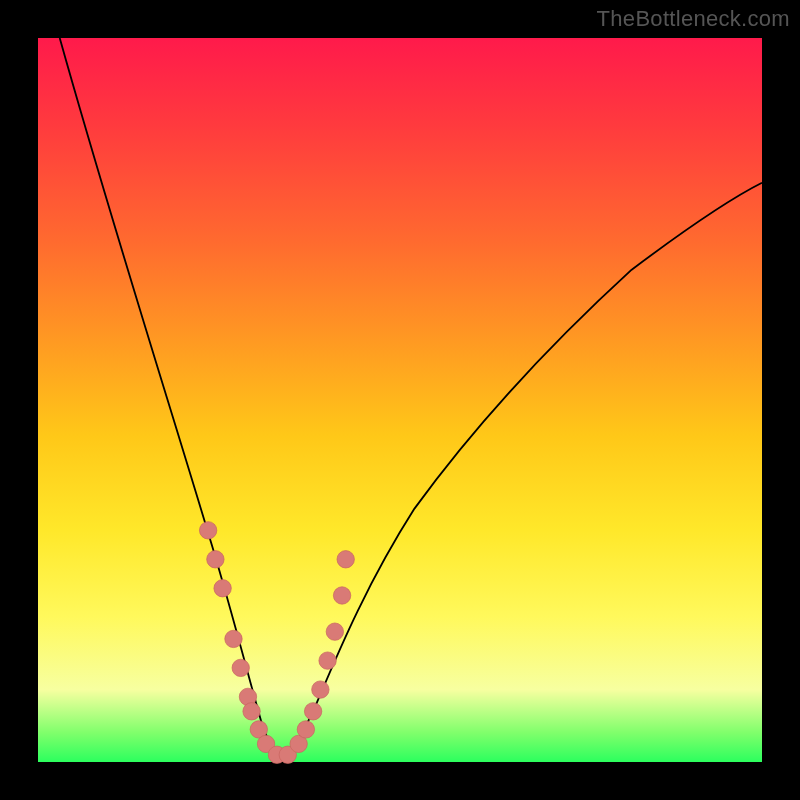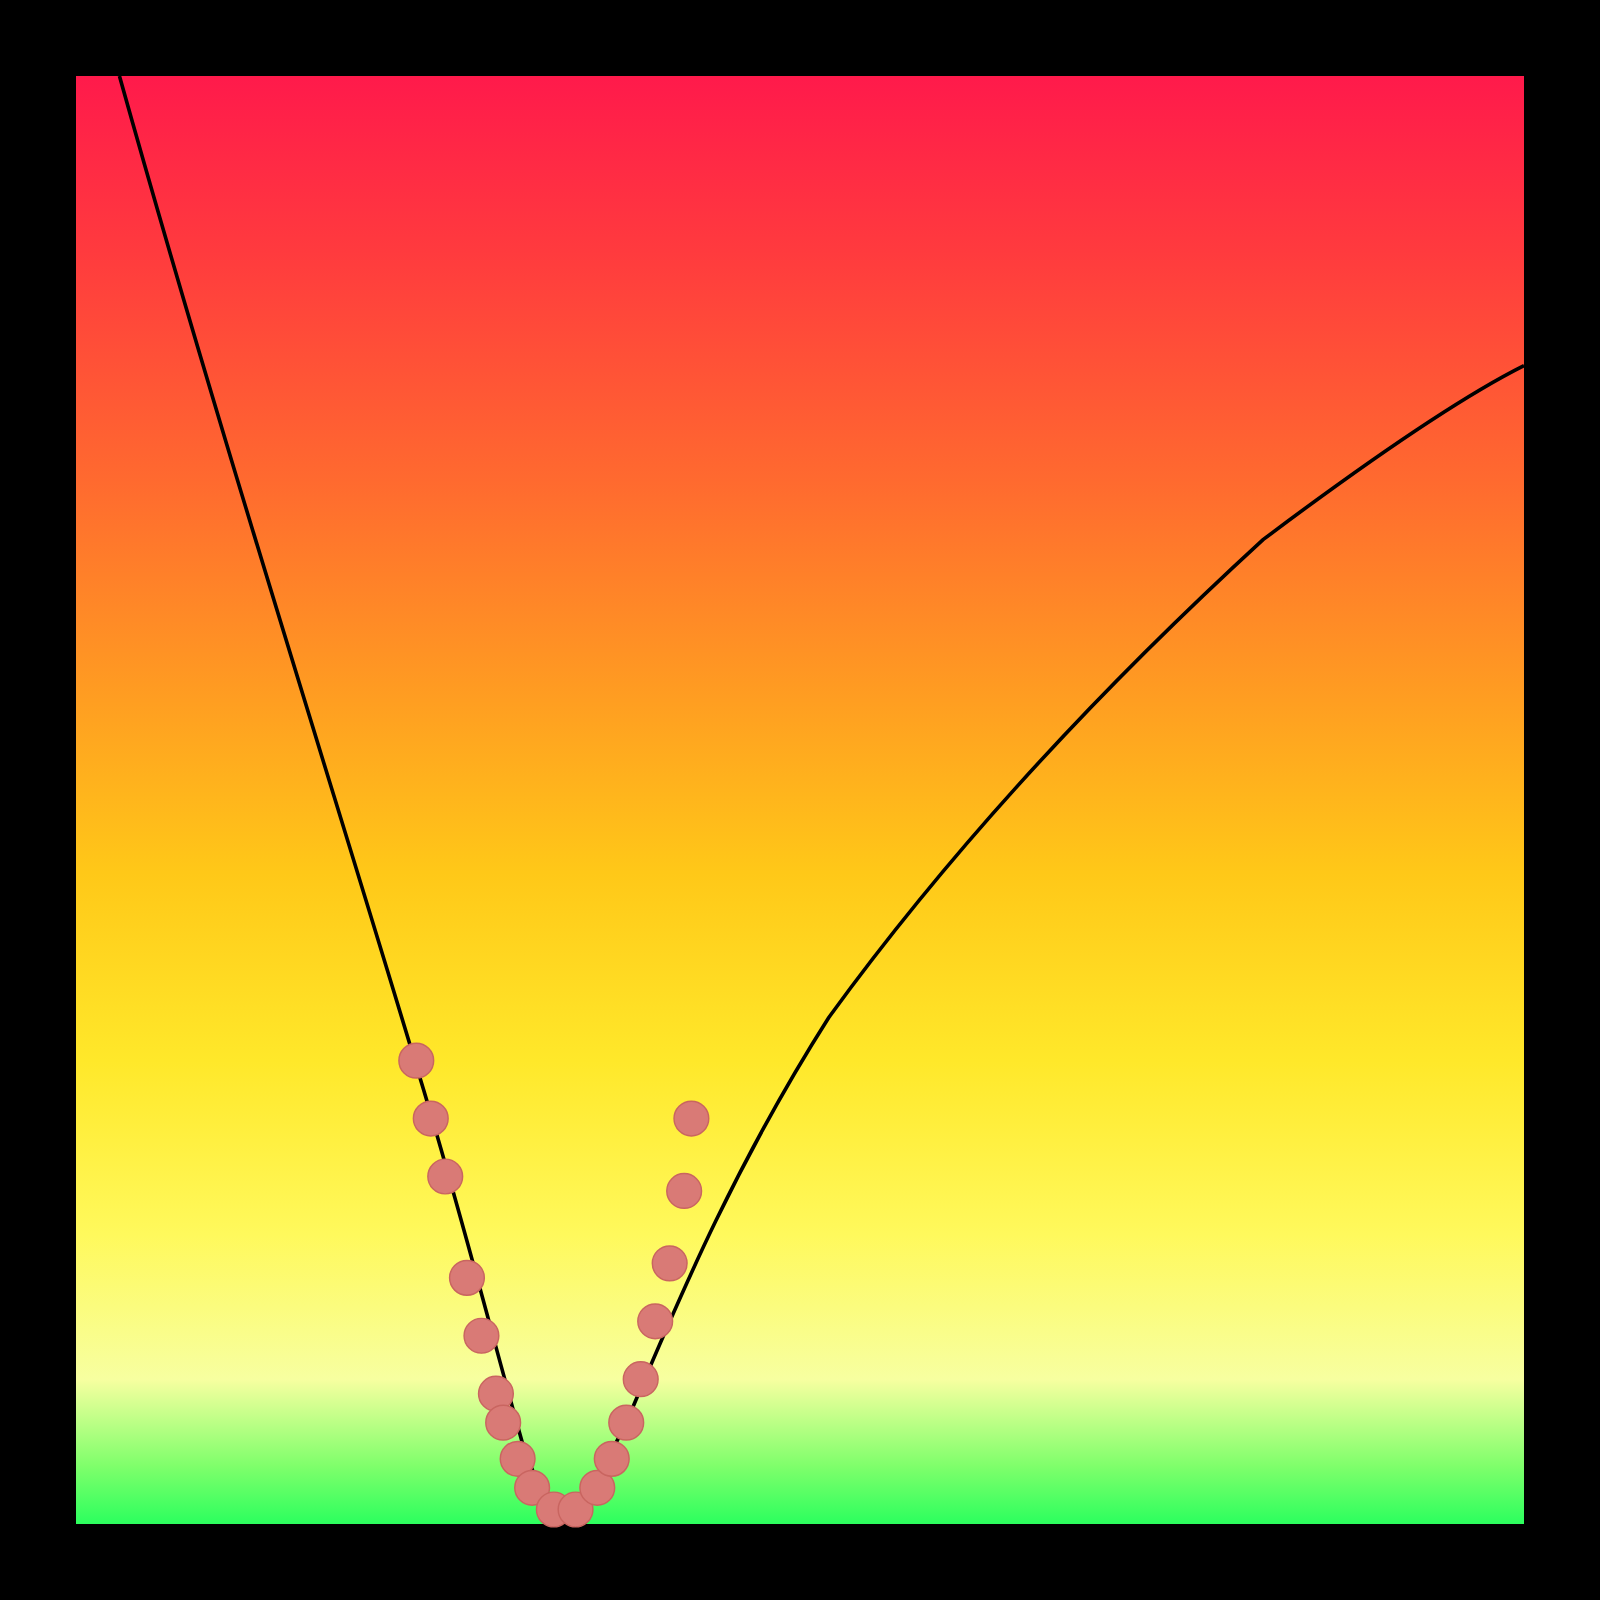--- a/index.html
+++ b/index.html
@@ -90,13 +90,14 @@
       <circle cx="37" cy="95.5" r="1.2"></circle>
       <circle cx="38" cy="93" r="1.2"></circle>
       <circle cx="39" cy="90" r="1.2"></circle>
       <circle cx="40" cy="86" r="1.2"></circle>
       <circle cx="41" cy="82" r="1.2"></circle>
       <circle cx="42" cy="77" r="1.2"></circle>
       <circle cx="42.5" cy="72" r="1.2"></circle>
     </g>
   </svg>
 
+  <div class="watermark">TheBottleneck.com</div>
 </div>
 
 </body></html>

